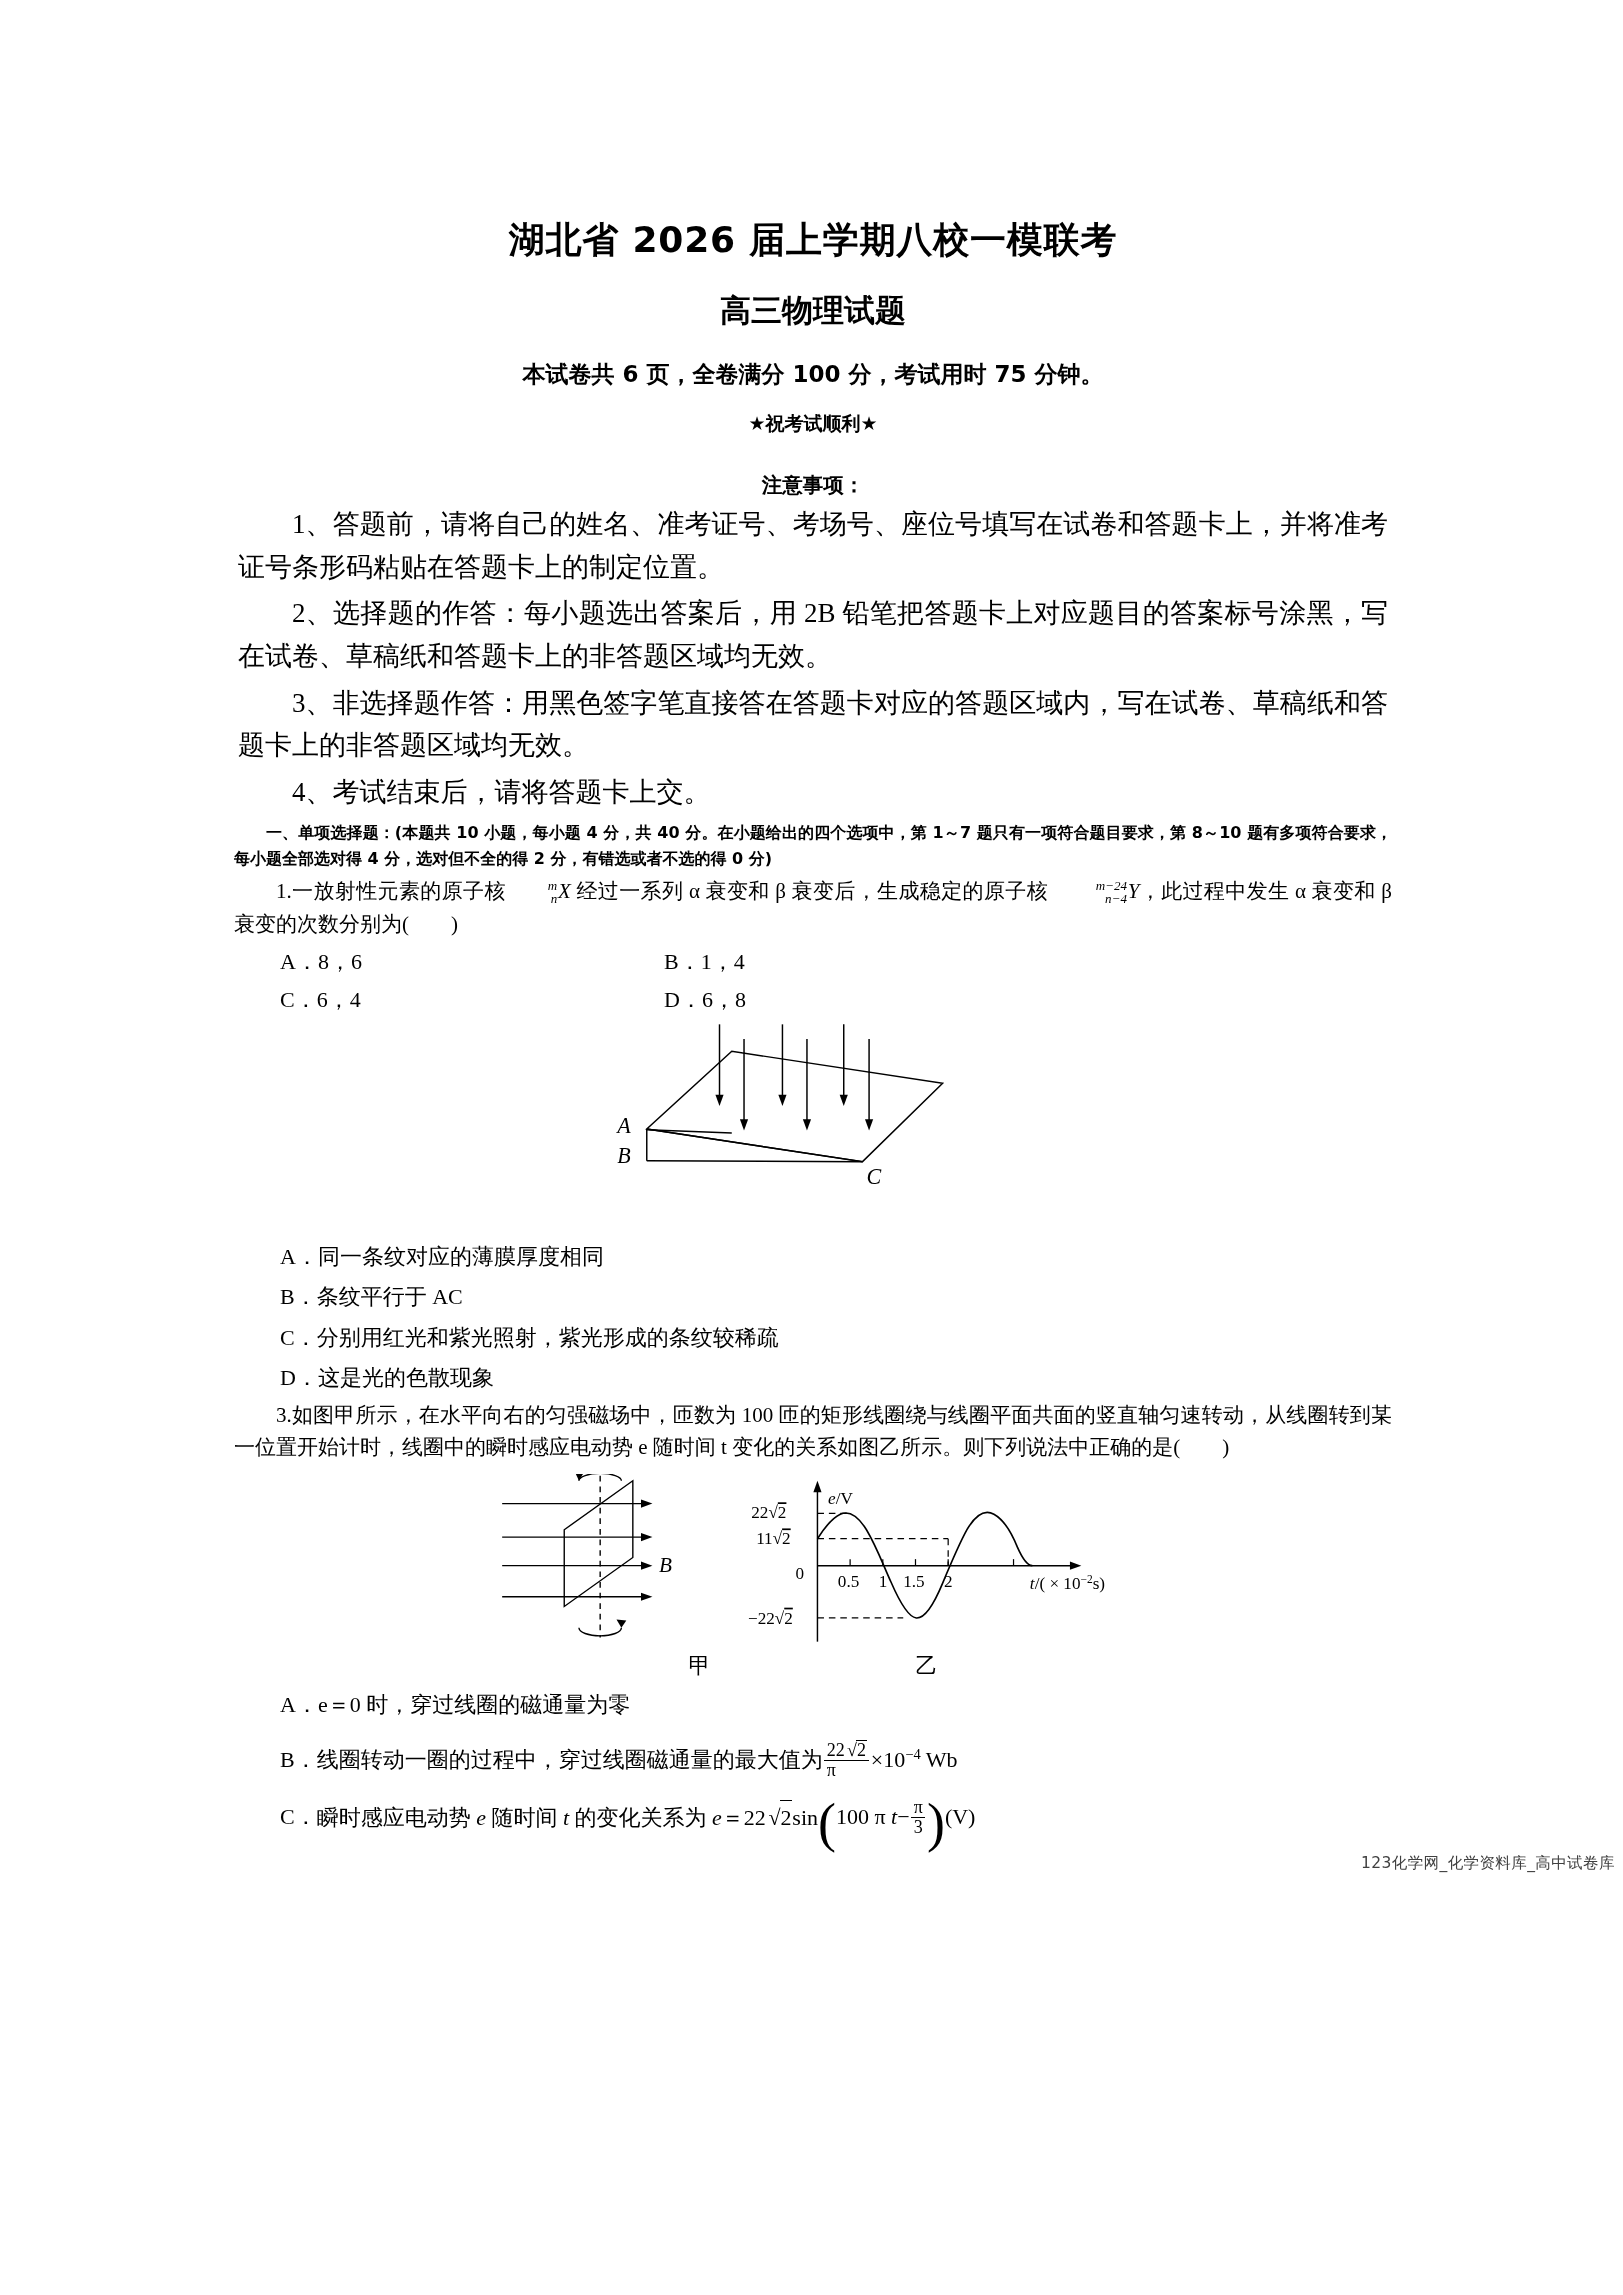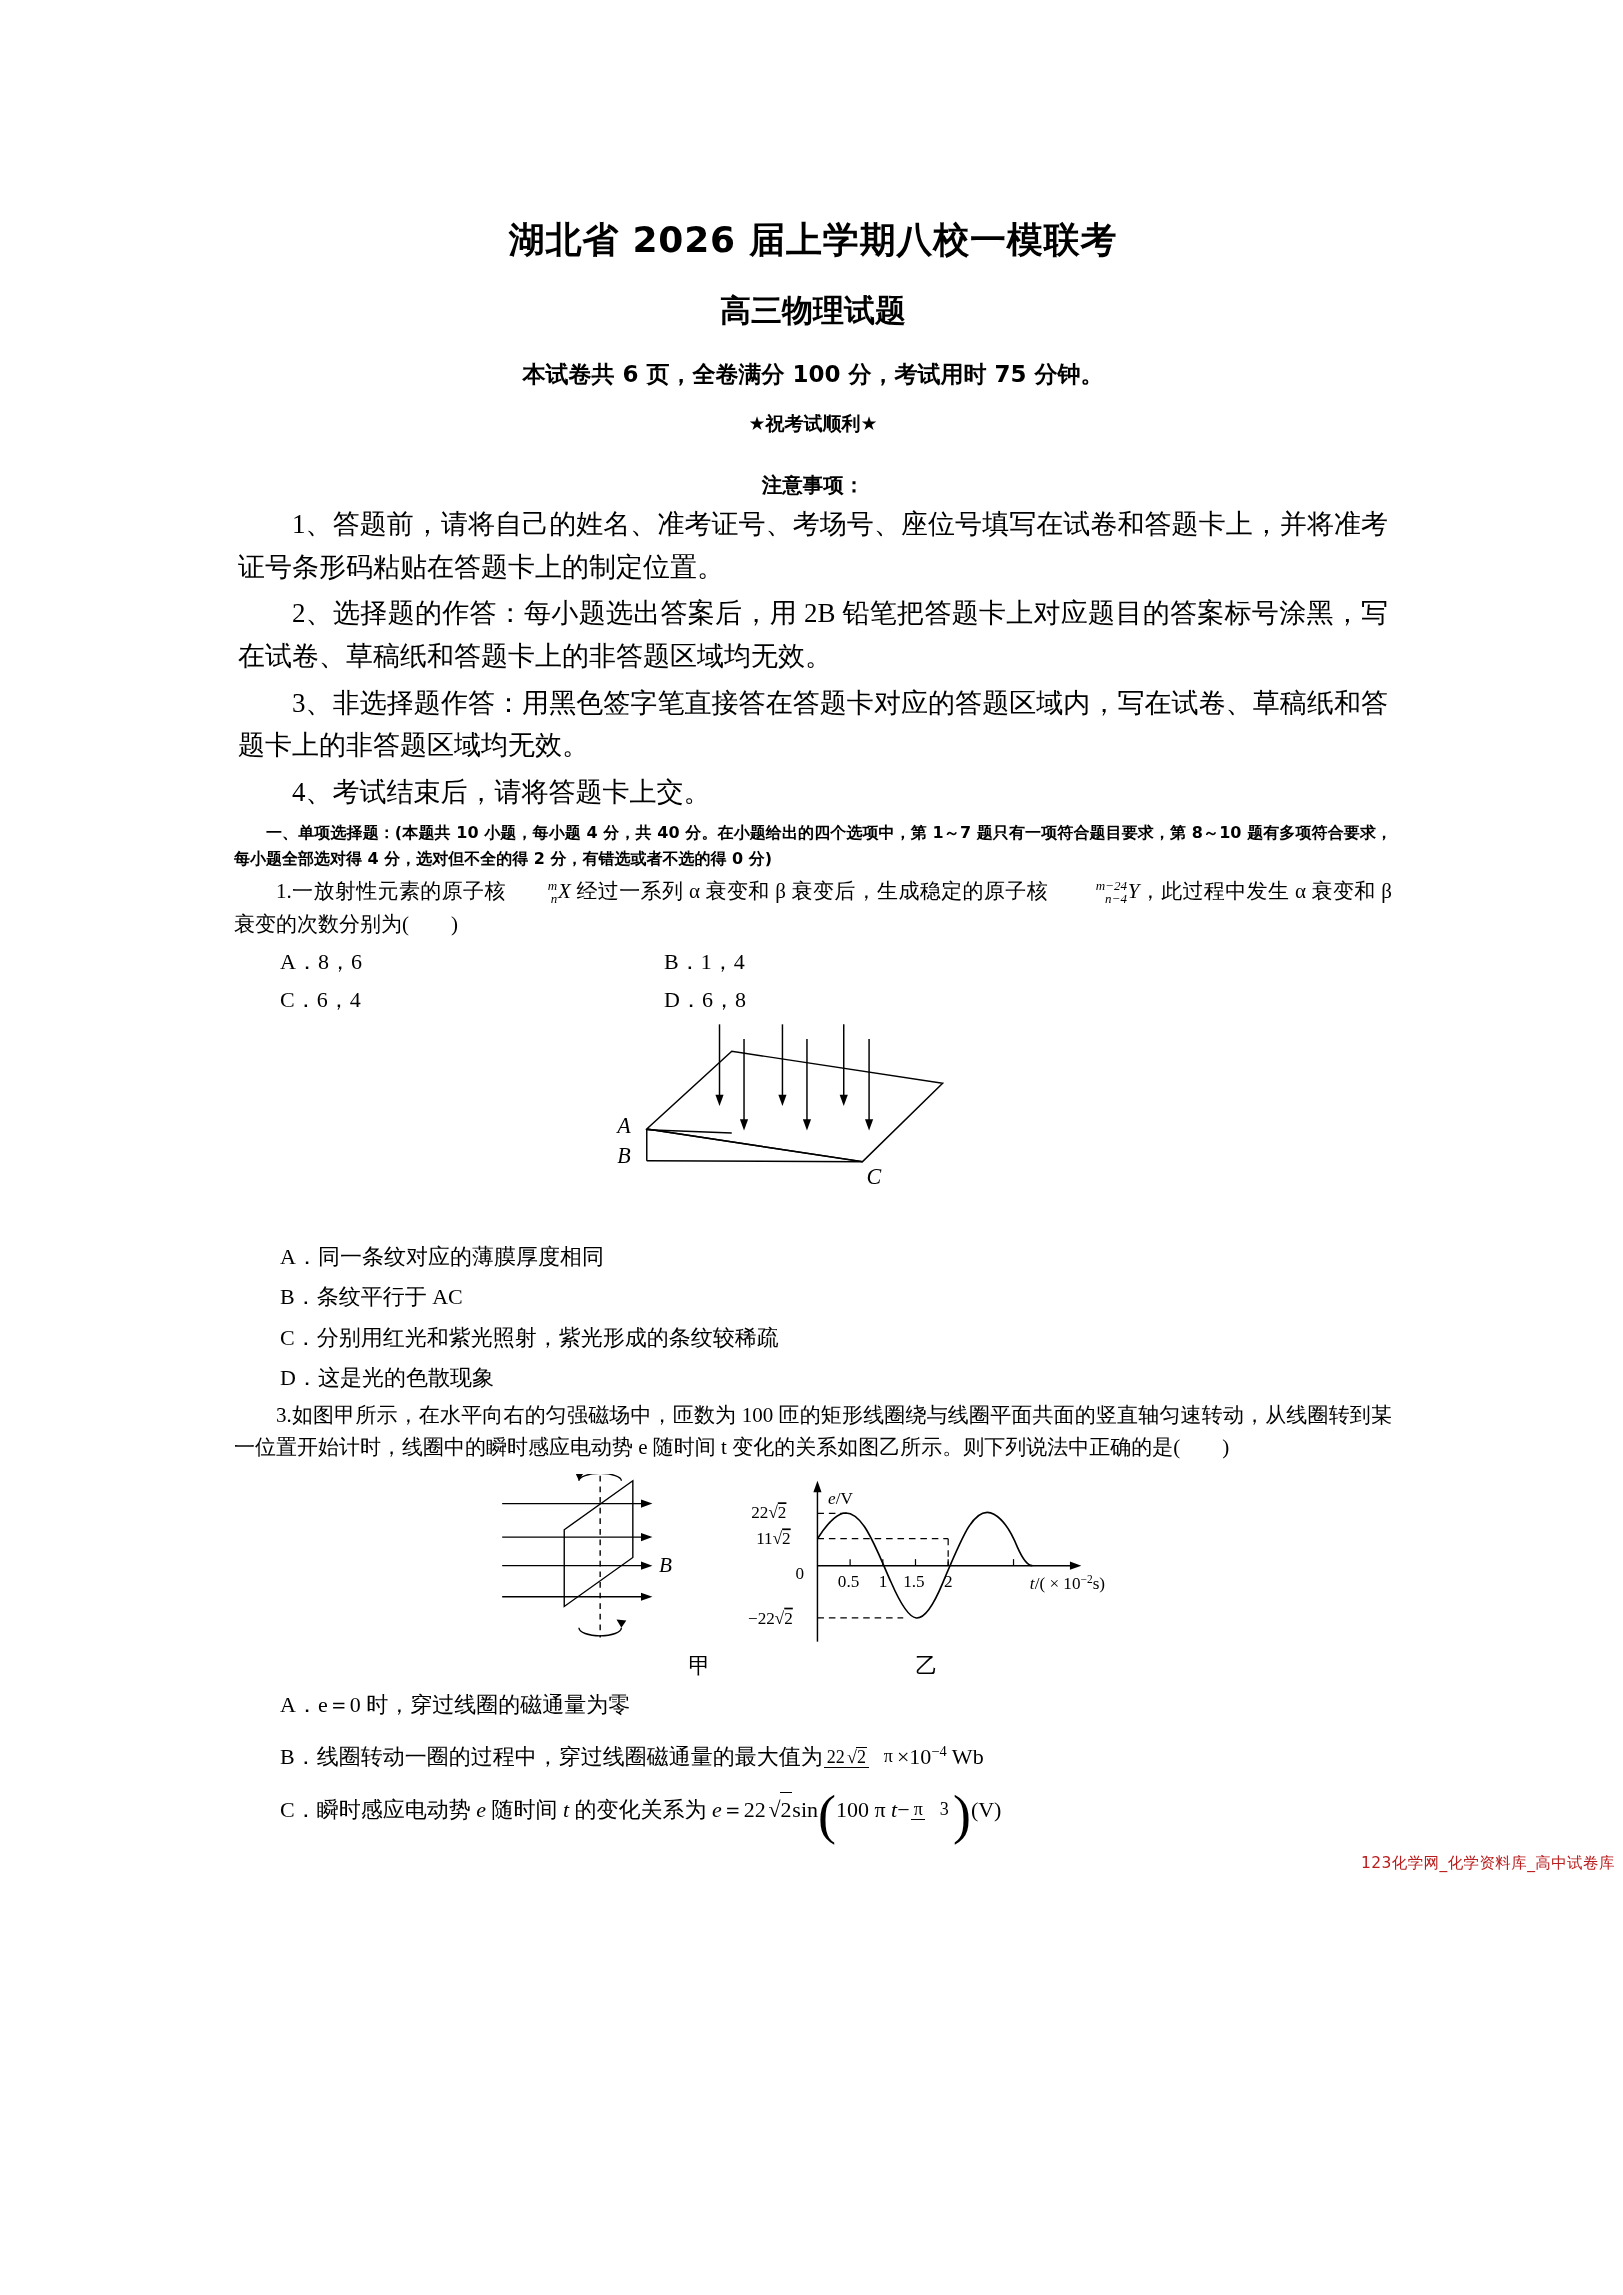--- a/index.html
+++ b/index.html
@@ -143,26 +143,25 @@
   .sqrt > .rad {
     border-top: 0.8px solid #000;
     display: inline-block;
     padding: 0 0.8px;
     margin-left: -0.8px;
   }
 
   
   .frac {
     display: inline-flex;
-    flex-direction: row;
+    flex-direction: column;
     vertical-align: middle;
     font-size: 0.82em;
     line-height: 1.05;
     margin: 0 1.6px;
-    gap: 12px;
   }
   .frac .num { border-bottom: 1.1px solid #000; padding: 0 2.5px; }
   .frac .den { padding: 0 2.5px; }
   .sup { vertical-align: super; font-size: 0.66em; }
   .big-paren {
     font-size: 2.45em;
     line-height: 0;
     position: relative;
     top: 0.10em;
     font-family: "Liberation Serif", serif;
@@ -183,21 +182,21 @@
     gap: 205px;
     font-size: 22px;
     margin-top: 1.6px;
   }
 
   .watermark {
     position: absolute;
     right: 8.2px;
     bottom: 6.5px;
     font-size: 15.5px;
-    color: #b91c1c;
+    color: #404040;
     font-family: "DejaVu Sans", "Liberation Sans", sans-serif;
     letter-spacing: 0.4px;
   }
 </style>
 </head>
 <body>
 
 <div class="page">
   <div class="inner">
 

